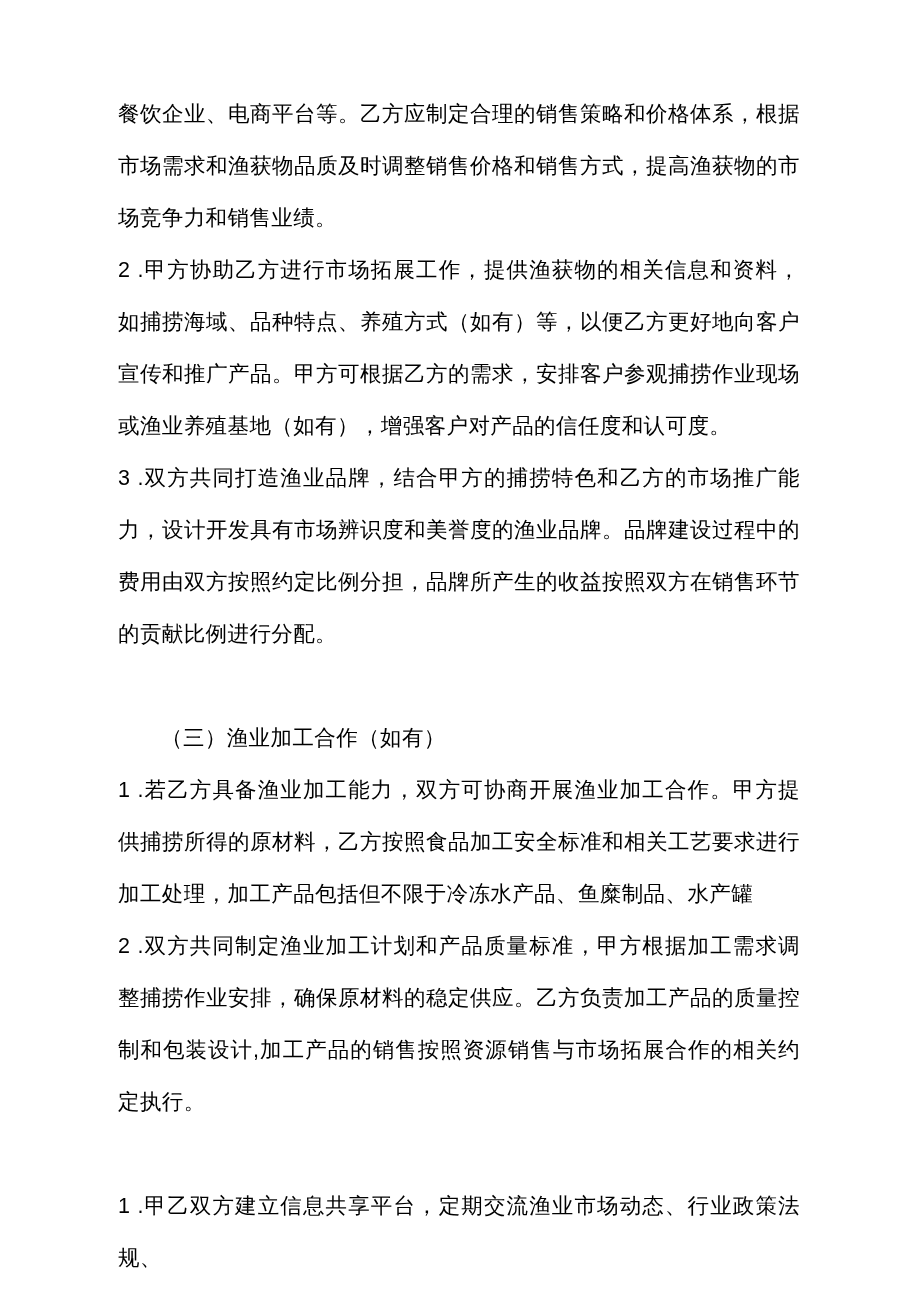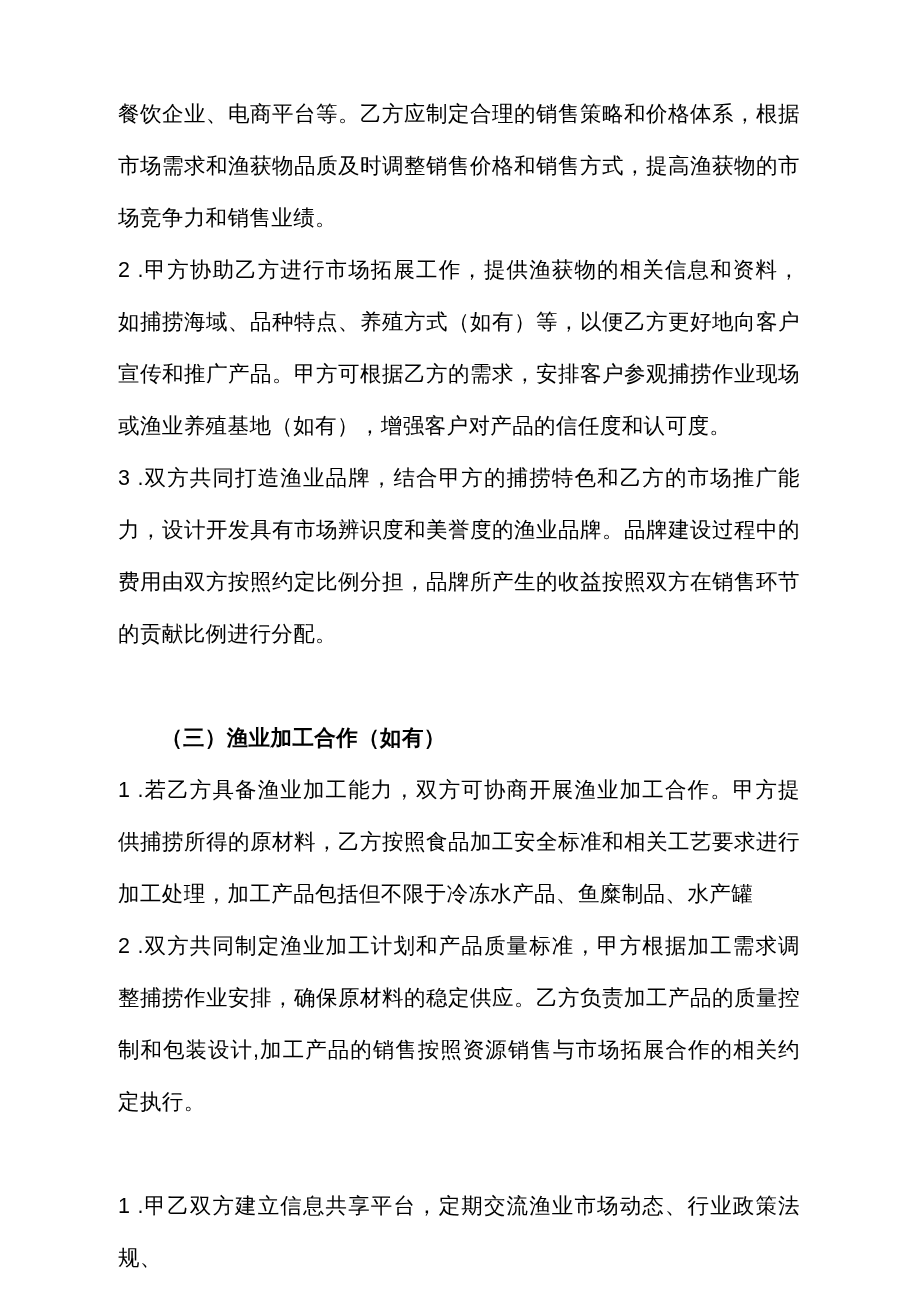--- a/index.html
+++ b/index.html
@@ -32,21 +32,21 @@
     margin: 0;
     text-indent: 0;
   }
   .spacer {
     height: 52px;
   }
   .heading {
     margin: 0;
     font-size: 21.5px;
     line-height: 52px;
-    font-weight: bold;
+    font-weight: normal;
     text-indent: 2em;
   }
 </style>
 </head>
 <body>
 
 <div class="page">
   <div class="doc-body">
 
     <p class="para">餐饮企业、电商平台等。乙方应制定合理的销售策略和价格体系，根据市场需求和渔获物品质及时调整销售价格和销售方式，提高渔获物的市场竞争力和销售业绩。</p>

